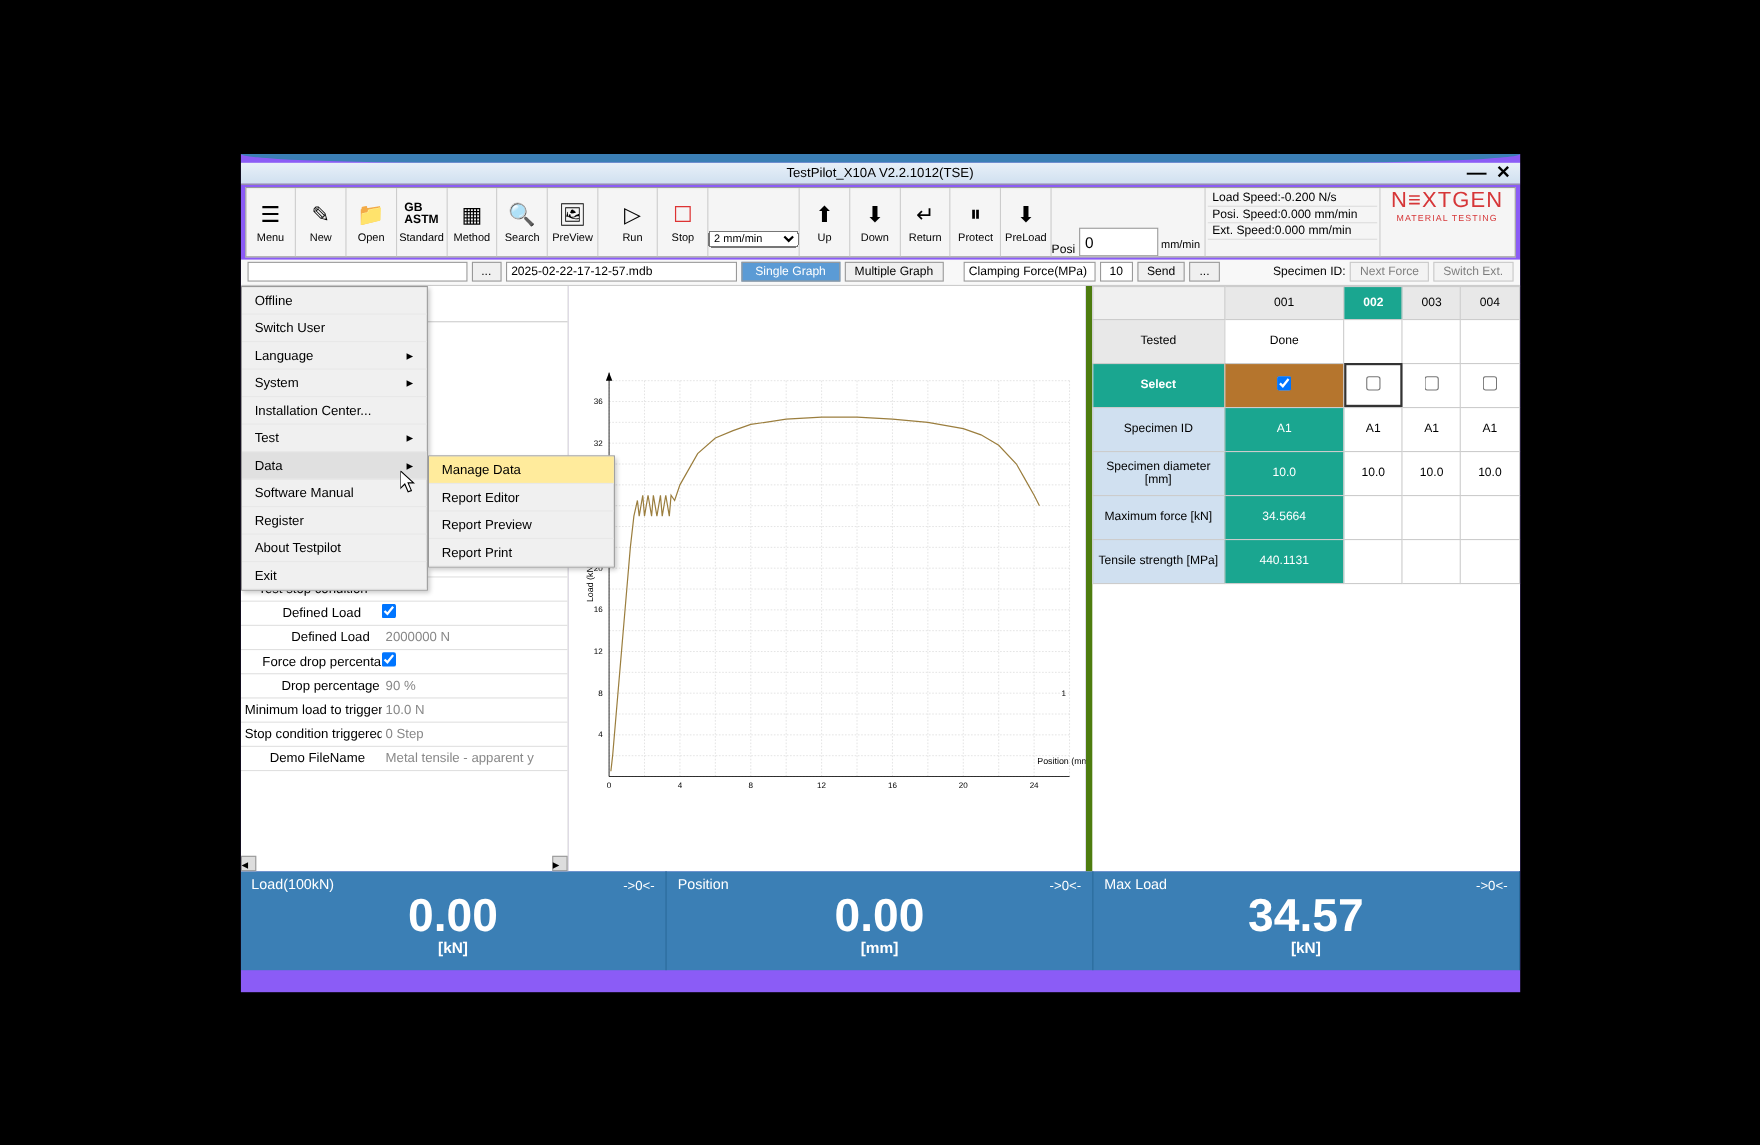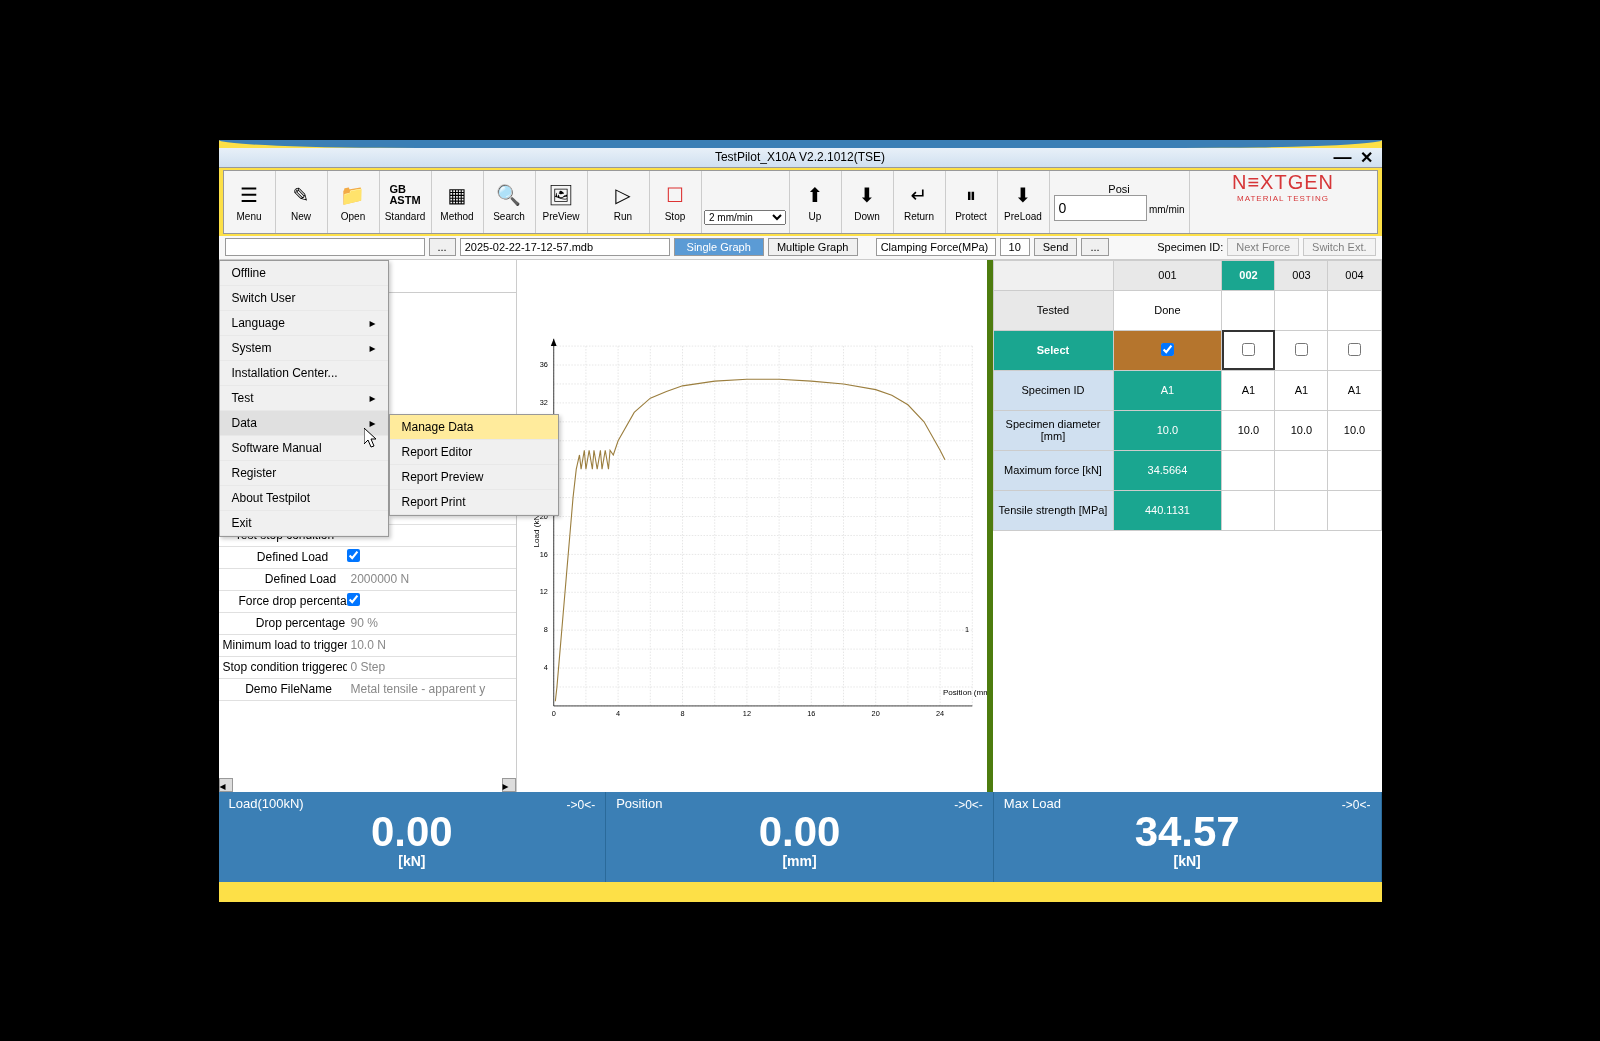--- a/index.html
+++ b/index.html
@@ -1,25 +1,25 @@
 <!DOCTYPE html>
 <html><head>
 <meta charset="utf-8">
 <style>
 * { margin: 0; padding: 0; box-sizing: border-box; font-family: Arial, sans-serif; }
 body { background: #000; display: flex; align-items: center; justify-content: center; height: 100vh; }
-.letterbox { width: 1163px; height: 762px; background: #fde047; position: relative; overflow: hidden; }
+.letterbox { width: 1163px; height: 762px; background: #8b5cf6; position: relative; overflow: hidden; }
 .title-bar { height: 20px; background: linear-gradient(to bottom, #e8f0f8, #d0e0f0); border-bottom: 1px solid #999; display: flex; align-items: center; justify-content: center; position: relative; font-size: 12px; }
 .title-bar .min { position: absolute; right: 30px; font-size: 18px; font-weight: bold; }
 .title-bar .close { position: absolute; right: 8px; font-size: 16px; font-weight: bold; }
 .top-accent { height: 8px; background: #3b7fb5; border-radius: 0 0 200px 200px / 0 0 8px 8px; }
 .toolbar-wrap { border: 1px solid #999; margin: 2px 4px; display: flex; background: #f5f5f5; }
 .tool-btn { width: 52px; height: 62px; border-right: 1px solid #ccc; display: flex; flex-direction: column; align-items: center; justify-content: center; font-size: 10px; gap: 2px; cursor: pointer; }
 .tool-btn .ico { height: 28px; display: flex; align-items: center; justify-content: center; font-size: 20px; }
-.posi-box { flex: 0 0 140px; border-right: 1px solid #ccc; display: flex; flex-direction: column; align-items: center; justify-content: center; font-size: 11px; position: relative; }
+.posi-box { flex: 0 0 140px; border-right: 1px solid #ccc; display: flex; align-items: flex-end; justify-content: center; font-size: 11px; position: relative; }
 .posi-box input { width: 90%; text-align: left; padding: 4px; font-size: 14px; border: 1px solid #999; }
 .speed-box { width: 180px; border-right: 1px solid #ccc; display: flex; flex-direction: column; font-size: 11px; padding: 2px; }
 .speed-box div { border-bottom: 1px solid #ddd; padding: 1px 4px; }
 .logo-box { flex: 1; display: flex; align-items: flex-start; justify-content: center; padding: 0 10px; font-weight: normal; }
 .logo-box .nx { color: #d63638; font-size: 20px; letter-spacing: 1px; }
 .logo-box .sub { color: #d63638; font-size: 8px; letter-spacing: 1px; }
 .secondary-bar { display: flex; align-items: center; gap: 4px; padding: 2px 6px; font-size: 11px; border-bottom: 1px solid #ccc; background: #f8f8f8; height: 24px; }
 .secondary-bar .combo { border: 1px solid #999; background: #fff; padding: 2px 4px; height: 18px; display: flex; align-items: center; }
 .secondary-bar .btn { border: 1px solid #999; background: #f0f0f0; padding: 2px 8px; height: 18px; display: flex; align-items: center; cursor: pointer; }
 .secondary-bar .btn.active { background: #5b9bd5; color: #fff; }
@@ -128,20 +128,25 @@
     <div class="tool-btn">
         <div class="ico">⬇</div>
         <span>PreLoad</span>
       </div>
     <div class="posi-box">
       <span>Posi</span>
       <div style="display:flex;width:100%;align-items:baseline;padding:0 4px;">
           <input value="0" style="">
           <span style="font-size:10px;margin-left:2px;">mm/min</span>
         </div>
+    </div>
+    <div class="speed-box">
+      <div>Load Speed:-0.200 N/s</div>
+      <div>Posi. Speed:0.000 mm/min</div>
+      <div>Ext. Speed:0.000 mm/min</div>
     </div>
     <div class="logo-box">
       <div style="text-align:center;">
         <div class="nx">N≡XTGEN</div>
         <div class="sub">MATERIAL TESTING</div>
       </div>
     </div>
   </div>
 
   <div class="secondary-bar">

